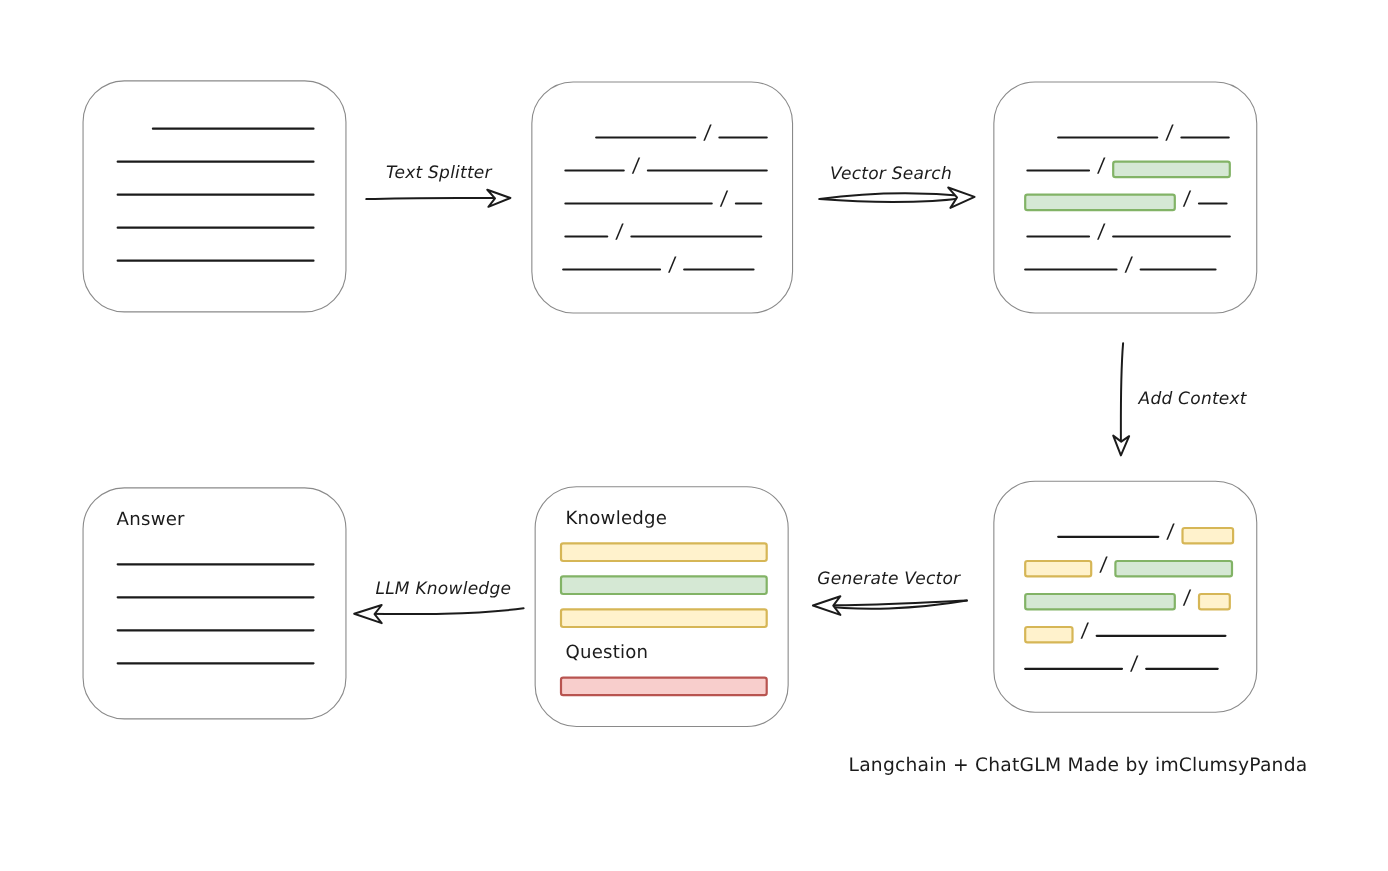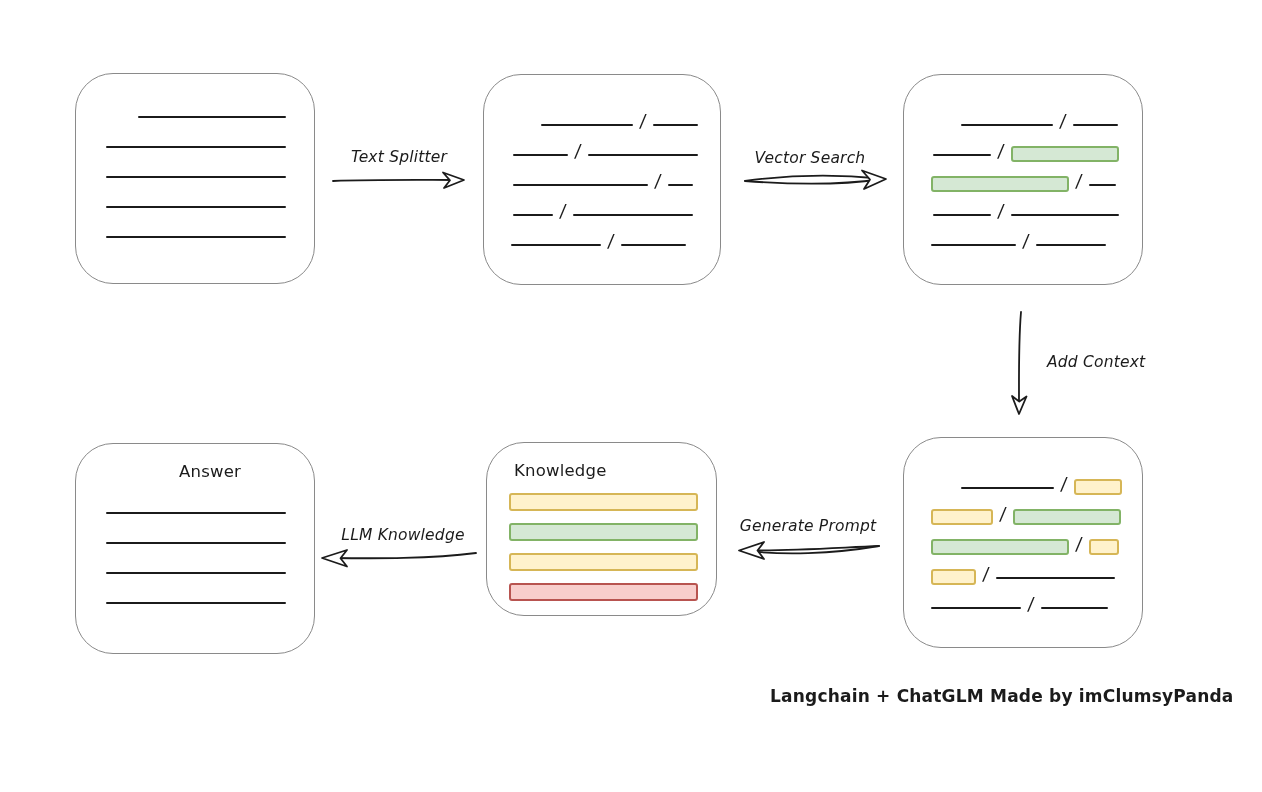--- a/index.html
+++ b/index.html
@@ -28,29 +28,29 @@
   .bar.chip-green  { background:var(--green-fill,#d5e8d4);  border-color:var(--green-border,#82b366); }
   .bar.chip-yellow { background:var(--yellow-fill,#fff2cc); border-color:var(--yellow-border,#d6b656); }
   .bar.chip-red    { background:var(--red-fill,#f8cecc);    border-color:var(--red-border,#b85450); }
   .box-label { font-size:16.5px; font-weight:500; letter-spacing:0.2px; }
   .arrow-label {
     position:absolute; font-size:15.5px; font-weight:500; letter-spacing:0.2px;
     white-space:nowrap; text-align:center;font-style:italic;
   }
   .caption {
     position:absolute; left:770px; top:686px; width:420px; text-align:center;
-    font-size:17px; font-weight:700; letter-spacing:0.2px; white-space:nowrap;
+    font-size:17px; font-weight:400; letter-spacing:0.2px; white-space:nowrap;
   }
   
   #box-document .rows { padding-top:17px; }
   #box-chunks .rows, #box-matched .rows, #box-context .rows { padding-top:24px; }
   #box-prompt { padding:18px 0 0 22px; }
   #box-prompt .box-label { margin-left:5px; height:20px; }
   #box-prompt .q-label { margin-top:12px; }
-  #box-answer { padding:18px 0 0 30px;text-align:center; }
+  #box-answer { padding:18px 0 0 30px; }
   #box-answer .rows { margin-top:6px; padding-top:0; }
 </style>
 </head>
 <body>
 
 <div id="canvas">
 
   <svg id="arrows-svg" viewBox="0 0 1262 792" xmlns="http://www.w3.org/2000/svg">
     <g stroke="#1b1b1b" stroke-width="1.8" fill="none" stroke-linecap="round" stroke-linejoin="round">
 
@@ -186,27 +186,28 @@
           <div class="seg" style="width: 119px;"></div>
         </div>
         <div class="row" style="padding-left: 27px;">
           <div class="seg" style="width: 90px;"></div>
           <span class="slash">/</span>
           <div class="seg" style="width: 67px;"></div>
         </div>
       </div>
   </div>
 
-  <div class="box" id="box-prompt" style="left:486px; top:442px; width:231px; height:174px;">
+  <div class="box" id="box-prompt" style="left:486px; top:442px; width:231px; height:219px;">
     <div class="box-label">Knowledge</div>
     <div class="bars">
         <div class="bar chip-yellow" style="width: 185px;"></div>
         <div class="bar chip-green" style="width: 185px;"></div>
         <div class="bar chip-yellow" style="width: 185px;"></div>
       </div>
+    <div class="box-label q-label">Question</div>
     <div class="bars">
         <div class="bar chip-red" style="width: 185px;"></div>
       </div>
   </div>
 
   <div class="box" id="box-answer" style="left:75px; top:443px;">
     <div class="box-label">Answer</div>
     <div class="rows">
         <div class="row">
           <div class="seg" style="width: 180px;"></div>
@@ -218,19 +219,19 @@
           <div class="seg" style="width: 180px;"></div>
         </div>
         <div class="row">
           <div class="seg" style="width: 180px;"></div>
         </div>
       </div>
   </div>
 
   <div class="arrow-label" style="left:335px; top:148px; width:128px;">Text Splitter</div>
   <div class="arrow-label" style="left:742px; top:149px; width:136px;">Vector Search</div>
-  <div class="arrow-label" style="left:1035px; top:353px; width:110px; text-align:left;margin-left:12px;">Add Context</div>
-  <div class="arrow-label" style="left:733px; top:517px; width:150px;">Generate Prompt</div>
+  <div class="arrow-label" style="left:1035px; top:353px; width:110px; text-align:left;">Add Context</div>
+  <div class="arrow-label" style="left:733px; top:517px; width:150px;">Generate Vector</div>
   <div class="arrow-label" style="left:328px; top:526px; width:150px;">LLM Knowledge</div>
 
   <div class="caption">Langchain + ChatGLM Made by imClumsyPanda</div>
 
 </div>
 
 </body></html>

